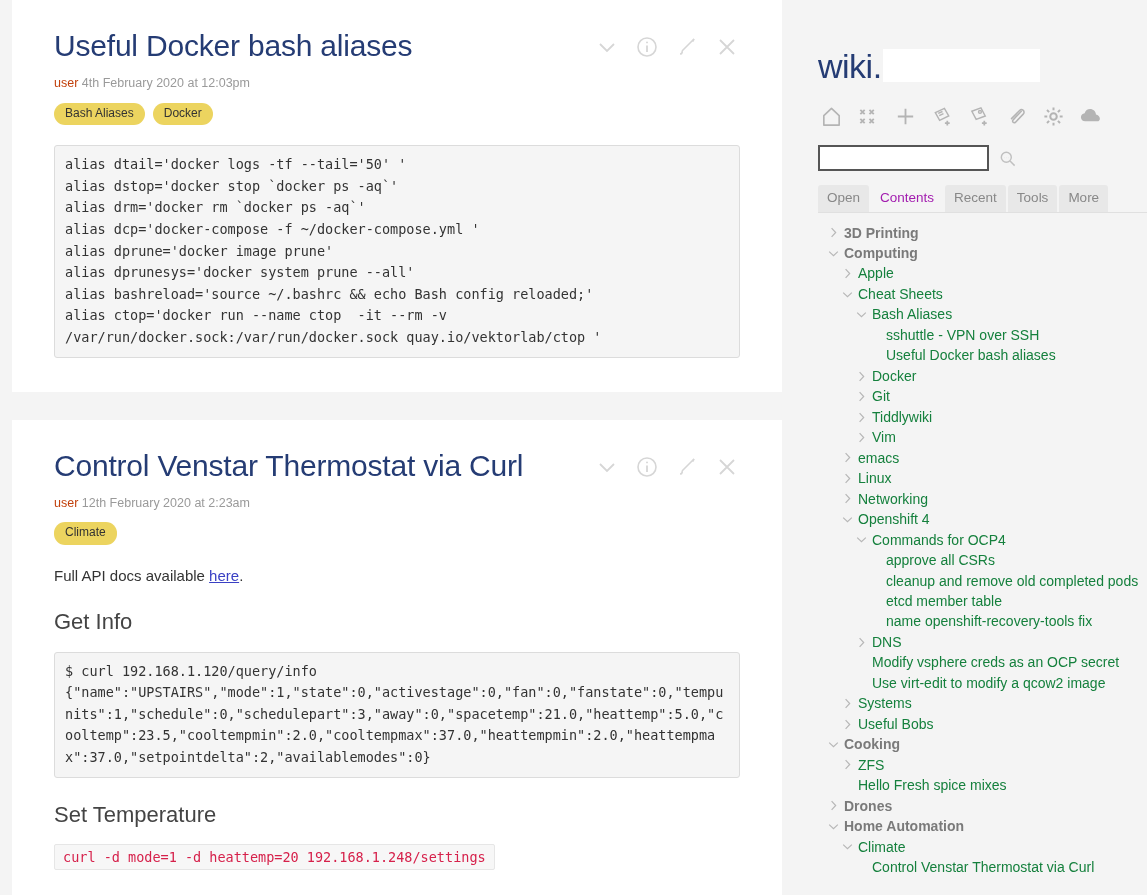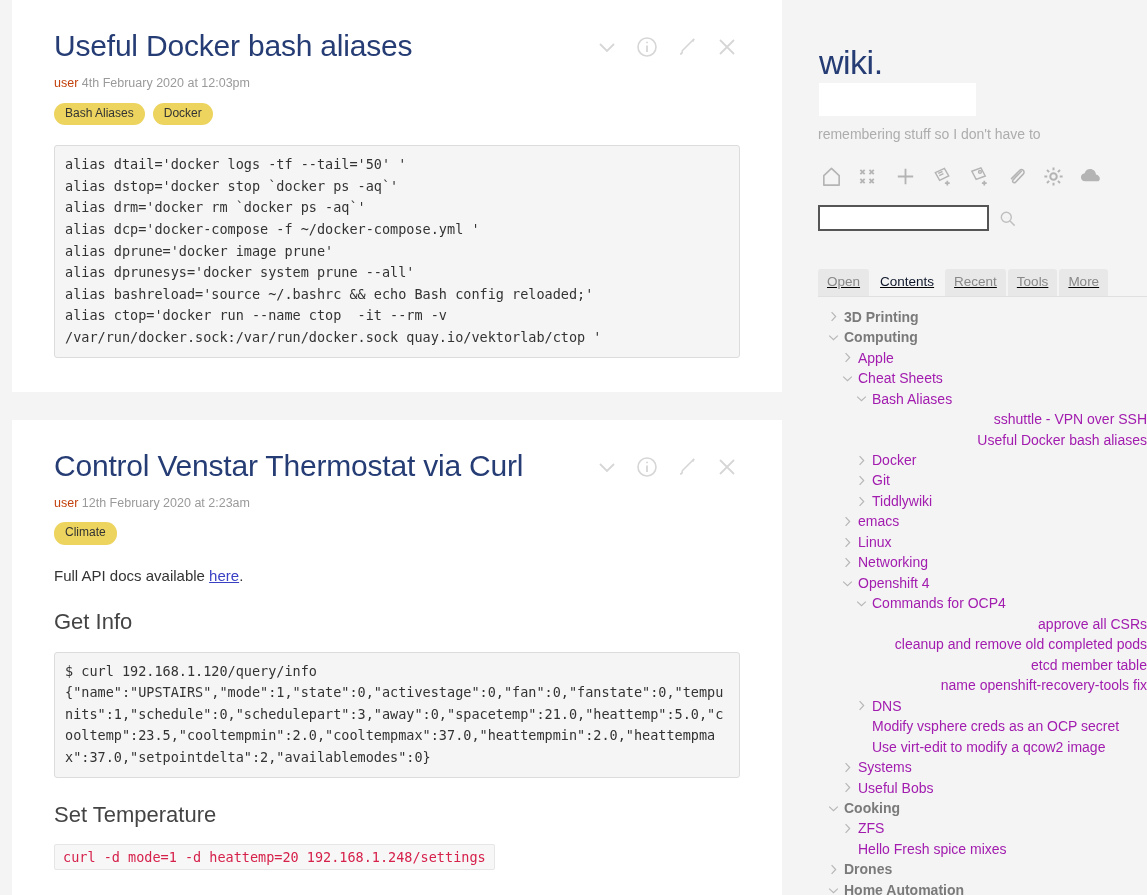--- a/index.html
+++ b/index.html
@@ -156,21 +156,20 @@
     width: 329px;
     height: 895px;
     background: #f4f4f4;
     overflow: hidden;
   }
 
   .site-title-row {
     display: flex;
     align-items: baseline;
     padding: 45px 0 0 0;
-    flex-direction: column;
   }
   .site-title {
     font-size: 34px;
     color: #253c74;
     font-weight: 400;
     line-height: 1;
     letter-spacing: -0.5px;
   }
   .site-title-blank {
     background: #ffffff;
@@ -233,48 +232,46 @@
     cursor: pointer;
   }
 
   .tab-bar {
     margin-top: 14px;
     display: flex;
     align-items: flex-end;
     gap: 2px;
     border-bottom: 1px solid #e0e0e0;
     padding-bottom: 0;
-    text-decoration: underline;
   }
   .tab {
     background: #e8e8e8;
     color: #888888;
     font-size: 13.5px;
     padding: 4px 9px 5px 9px;
     border-radius: 3px 3px 0 0;
     cursor: pointer;
     line-height: 1.3;
     white-space: nowrap;
   }
   .tab.selected {
     background: #f4f4f4;
-    color: #0f172a;
-    margin-top: 24px;
+    color: #a21caf;
   }
 
   
   .tree {
     margin-top: 10px;
     padding-bottom: 4px;
   }
   .tree-item {
     display: flex;
     align-items: center;
     font-size: 14px;
-    color: #a21caf;
+    color: #15803d;
     line-height: 1.32;
     padding: 1px 0;
     cursor: pointer;
     white-space: nowrap;
   }
   .tree-item.top {
     color: #7a7a7a;
     font-weight: bold;
   }
   .tree-item .caret {
@@ -287,21 +284,21 @@
     margin-right: 4px;
   }
   .tree-item .caret svg { display: block; }
   .tree-item .no-caret {
     width: 18px;
     flex-shrink: 0;
   }
   .lvl0 { padding-left: 8px; }
   .lvl1 { padding-left: 22px; }
   .lvl2 { padding-left: 36px; }
-  .lvl3 { padding-left: 50px; justify-content: flex-end; }
+  .lvl3 { padding-left: 50px; }
 </style>
 </head>
 <body>
 
 <div id="app">
 
   <div class="story-river">
 
     <div class="tiddler">
       <div class="tiddler-titlebar">
@@ -413,21 +410,20 @@
 
   </div>
 
   <div class="sidebar">
 
     <div class="site-title-row">
       <span class="site-title">wiki.</span>
       <span class="site-title-blank"></span>
     </div>
 
-    <div class="site-subtitle">remembering stuff so I don't have to</div>
 
     <div class="sidebar-toolbar">
       <span class="tb-icon">
         <svg width="23" height="23" viewBox="0 0 24 24" fill="none" stroke="currentColor" stroke-width="1.7" stroke-linejoin="round">
             <path d="M4 11 L12 3.5 L20 11 L20 21 L4 21 Z"></path>
           </svg>
       </span>
       <span class="tb-icon">
         <svg width="23" height="23" viewBox="0 0 24 24" fill="none" stroke="currentColor" stroke-width="1.9">
             <path d="M3.5 5 L8 9.5 M8 5 L3.5 9.5"></path>
@@ -558,20 +554,28 @@
           <span>Git</span>
         </div>
         <div class="tree-item lvl2">
           <span class="caret">
             <svg width="13" height="13" viewBox="0 0 24 24" fill="none" stroke="currentColor" stroke-width="2.2">
               <path d="M8.5 4 L16 12 L8.5 20"></path>
             </svg>
           </span>
           <span>Tiddlywiki</span>
         </div>
+        <div class="tree-item lvl2">
+          <span class="caret">
+            <svg width="13" height="13" viewBox="0 0 24 24" fill="none" stroke="currentColor" stroke-width="2.2">
+              <path d="M8.5 4 L16 12 L8.5 20"></path>
+            </svg>
+          </span>
+          <span>Vim</span>
+        </div>
         <div class="tree-item lvl1">
           <span class="caret">
             <svg width="13" height="13" viewBox="0 0 24 24" fill="none" stroke="currentColor" stroke-width="2.2">
               <path d="M8.5 4 L16 12 L8.5 20"></path>
             </svg>
           </span>
           <span>emacs</span>
         </div>
         <div class="tree-item lvl1">
           <span class="caret">

